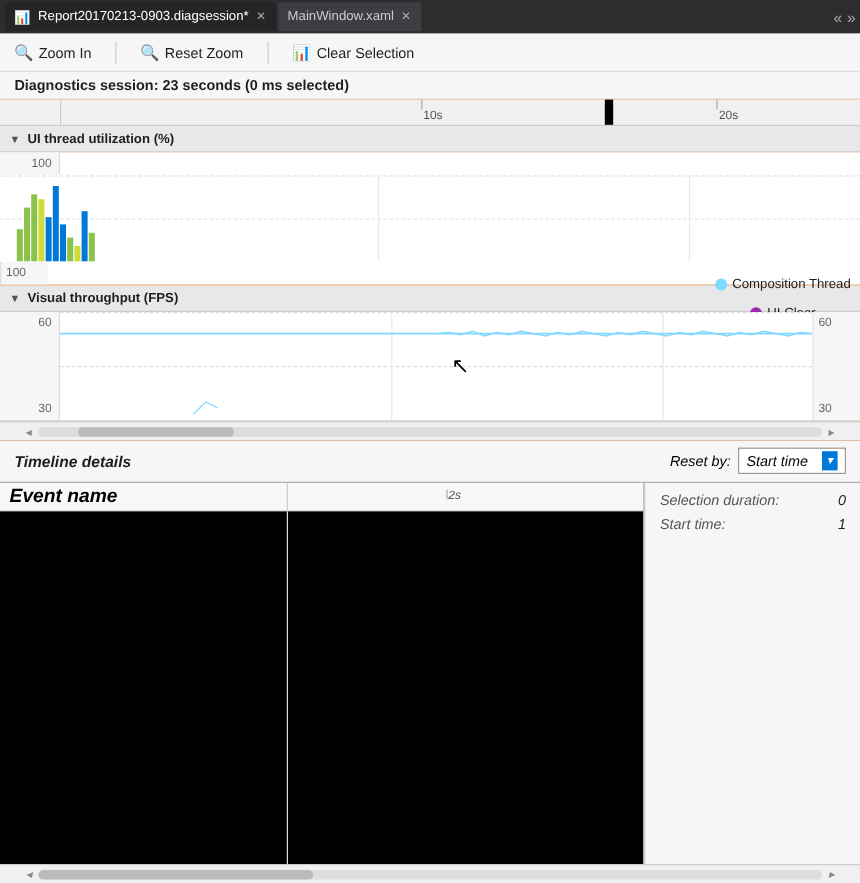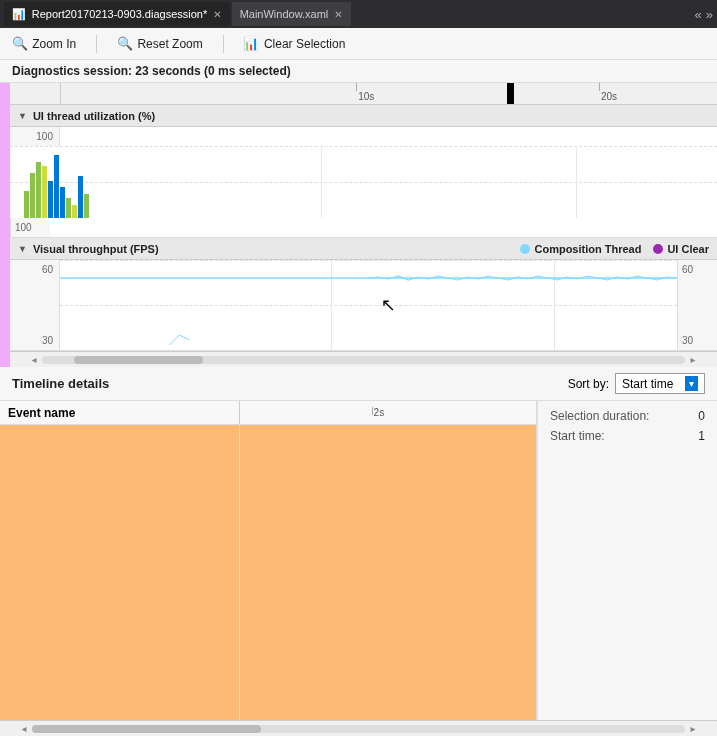--- a/index.html
+++ b/index.html
@@ -87,24 +87,23 @@
       border-bottom: 1px solid #ddd;
       padding: 4px 12px;
       font-size: 12px;
       font-weight: bold;
       color: #1e1e1e;
       flex-shrink: 0;
     }
 
     
     .charts-area {
-      background: #f0abfc;
-      flex-shrink: 0;
-      position: relative;
-      padding-left: 10px;
+      background: #f97316;
+      flex-shrink: 0;
+      position: relative;
     }
 
     
     .timeline-ruler {
       display: flex;
       align-items: center;
       background: #f0f0f0;
       border-bottom: 1px solid #ccc;
       height: 22px;
       padding-left: 50px;
@@ -166,21 +165,22 @@
     }
     .chart-header .chevron {
       font-size: 9px;
       color: #555;
     }
     .chart-legend {
       margin-left: auto;
       display: flex;
       gap: 12px;
       align-items: center;
-      font-weight: bold;
+      font-weight: normal;
+      flex-direction: column;
     }
     .legend-item {
       display: flex;
       align-items: center;
       gap: 4px;
     }
     .legend-dot {
       width: 10px;
       height: 10px;
       border-radius: 50%;
@@ -256,22 +256,23 @@
       left: 0;
       width: 100%;
       height: 100%;
     }
 
     
     .timeline-details {
       flex: 1;
       display: flex;
       flex-direction: column;
-      background: #fdba74;
+      background: #000000;
       min-height: 0;
+      font-style: italic;
     }
     .timeline-header {
       display: flex;
       align-items: center;
       padding: 6px 12px;
       background: #f6f6f6;
       border-bottom: 1px solid #ddd;
       flex-shrink: 0;
     }
     .timeline-title {
@@ -589,34 +590,34 @@
       <div class="hscroll-thumb"></div>
     </div>
     <span class="hscroll-arrow">▸</span>
   </div>
 </div>
 
 <div class="timeline-details">
   <div class="timeline-header">
     <span class="timeline-title">Timeline details</span>
     <div class="sort-controls">
-      <span>Sort by:</span>
+      <span>Reset by:</span>
       <div class="sort-dropdown">
         <span>Start time</span>
         <span class="sort-dropdown-arrow">▾</span>
       </div>
     </div>
   </div>
 
   <div class="table-area">
     <div class="table-main">
 
       <div class="table-timeline-ruler">
         <div class="table-ruler-spacer">
-          <span style="padding-left:8px; font-size:12px; font-weight:bold; line-height:24px;">Event name</span>
+          <span style="padding-left:8px; font-size:16px; font-weight:bold; line-height:24px;">Event name</span>
         </div>
         <div class="table-ruler-track">
           <div class="table-ruler-tick" style="left:35%;">
             <span>2s</span>
           </div>
         </div>
       </div>
 
       <div class="table-body">
 

